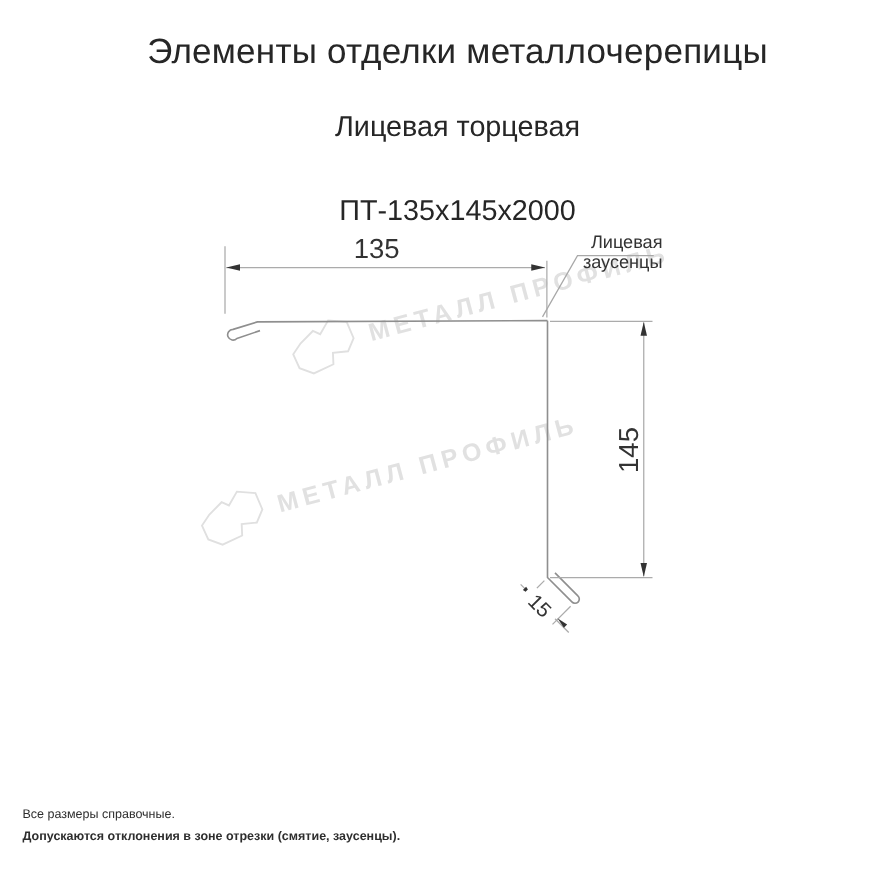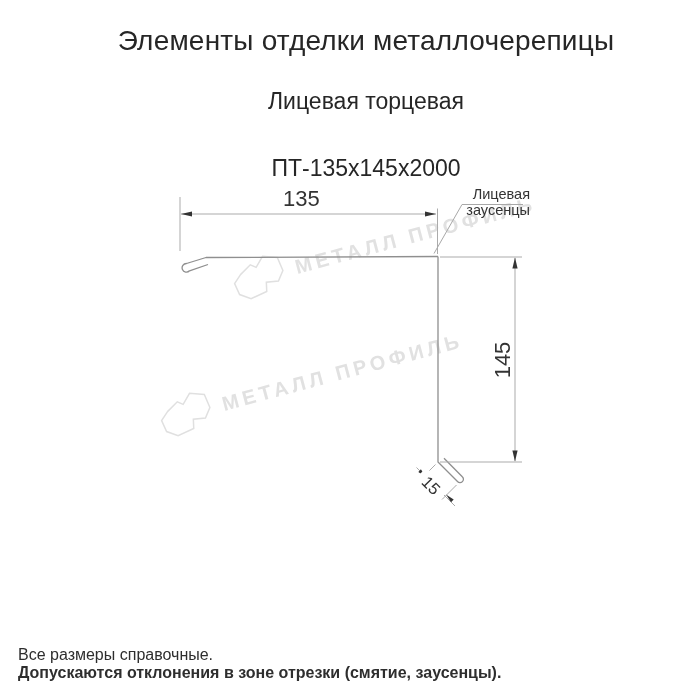--- a/index.html
+++ b/index.html
@@ -20,21 +20,21 @@
   #draw{left:0;top:0;z-index:2;}
   
   .dimtxt{font-size:22px;color:#333;z-index:3;}
   #dim135{left:283px;top:186px;width:50px;text-align:left;}
   #dim145{left:479px;top:349px;width:44px;height:22px;text-align:center;transform:rotate(-90deg);}
   #dim15{left:415px;top:476px;width:32px;height:19px;text-align:center;transform:rotate(45deg);
          font-size:16.5px;background:#fff;line-height:19px;}
   #facelabel{left:455px;top:186px;width:75px;text-align:right;font-size:14.5px;line-height:16px;
              color:#333;z-index:3;}
   
-  .note{left:18px;font-size:16px;color:#2e2e2e;}
+  .note{left:18px;font-size:10px;color:#2e2e2e;}
   #note1{top:646px;}
   #note2{top:664px;font-weight:bold;}
 </style>
 </head>
 <body>
 
 <div id="page">
 
   <div id="title" class="abs ctr">Элементы отделки металлочерепицы</div>
   <div id="sub1" class="abs ctr subtitle">Лицевая торцевая</div>

